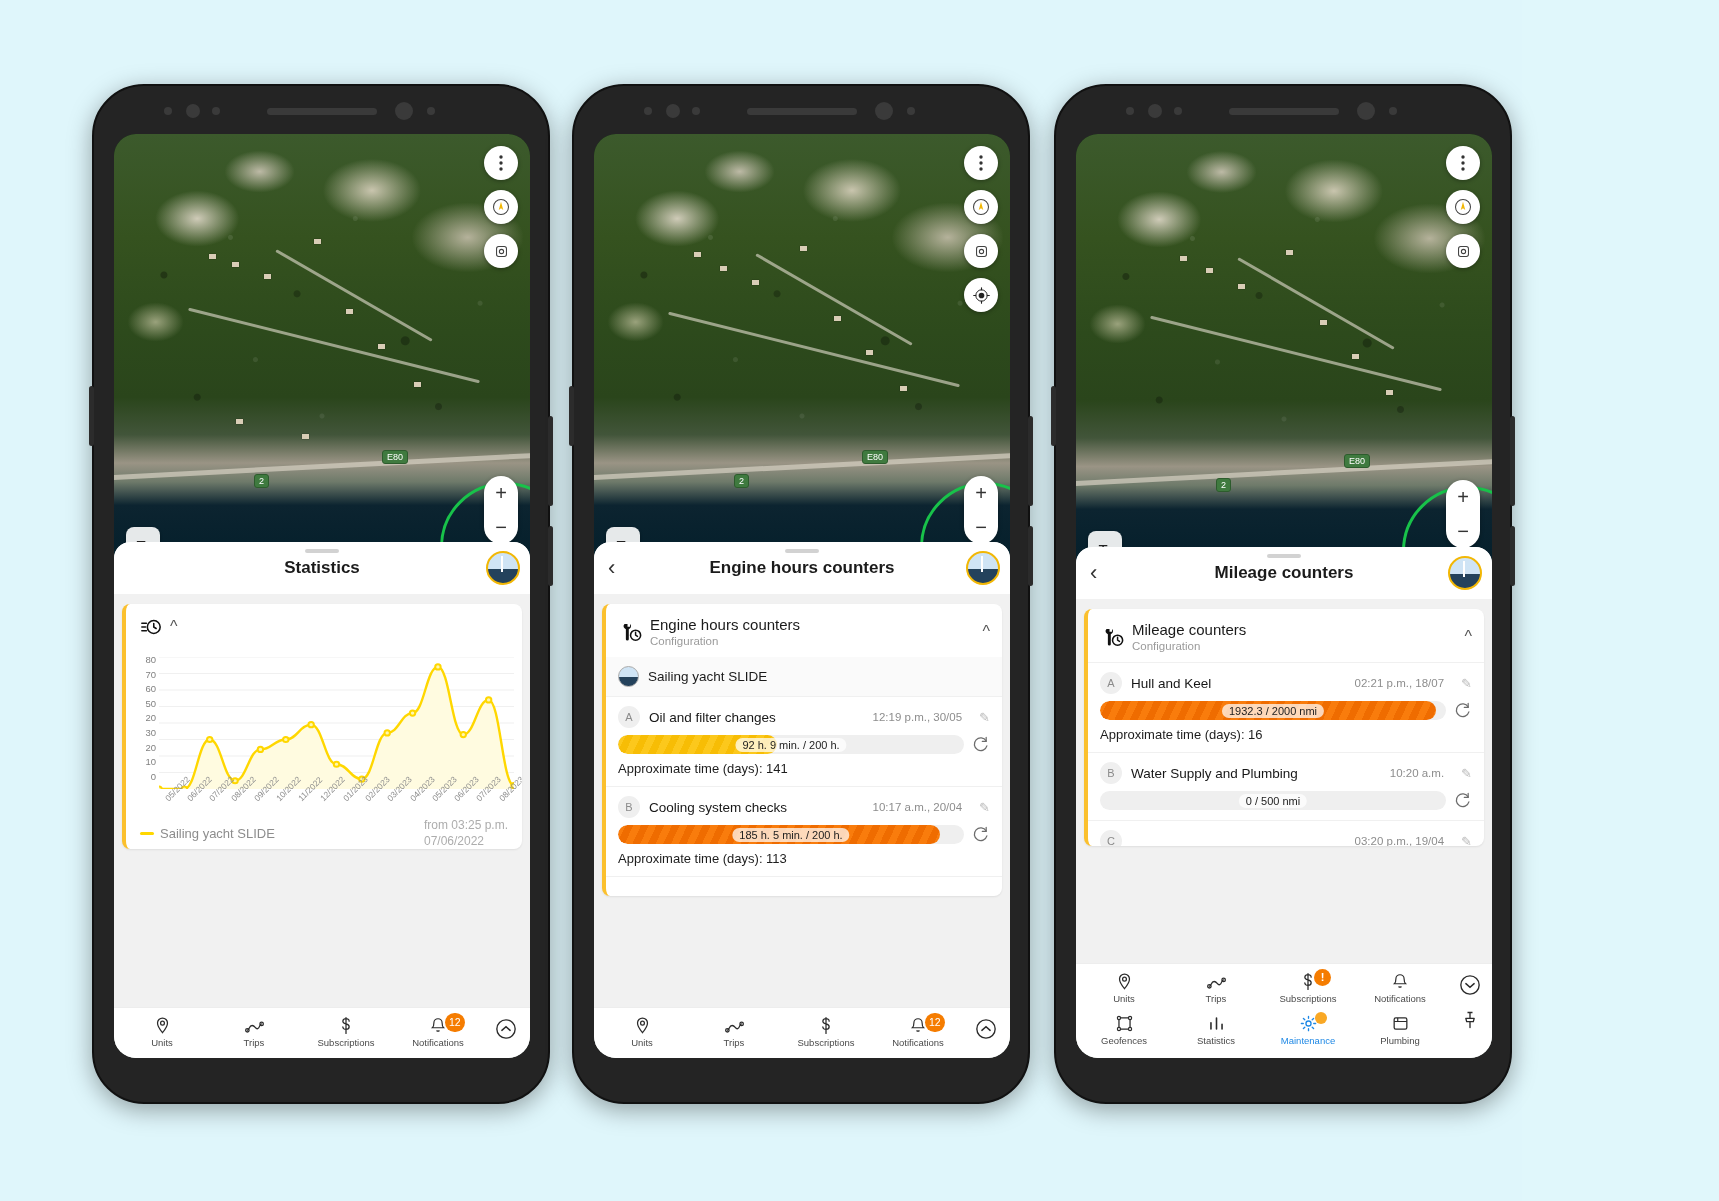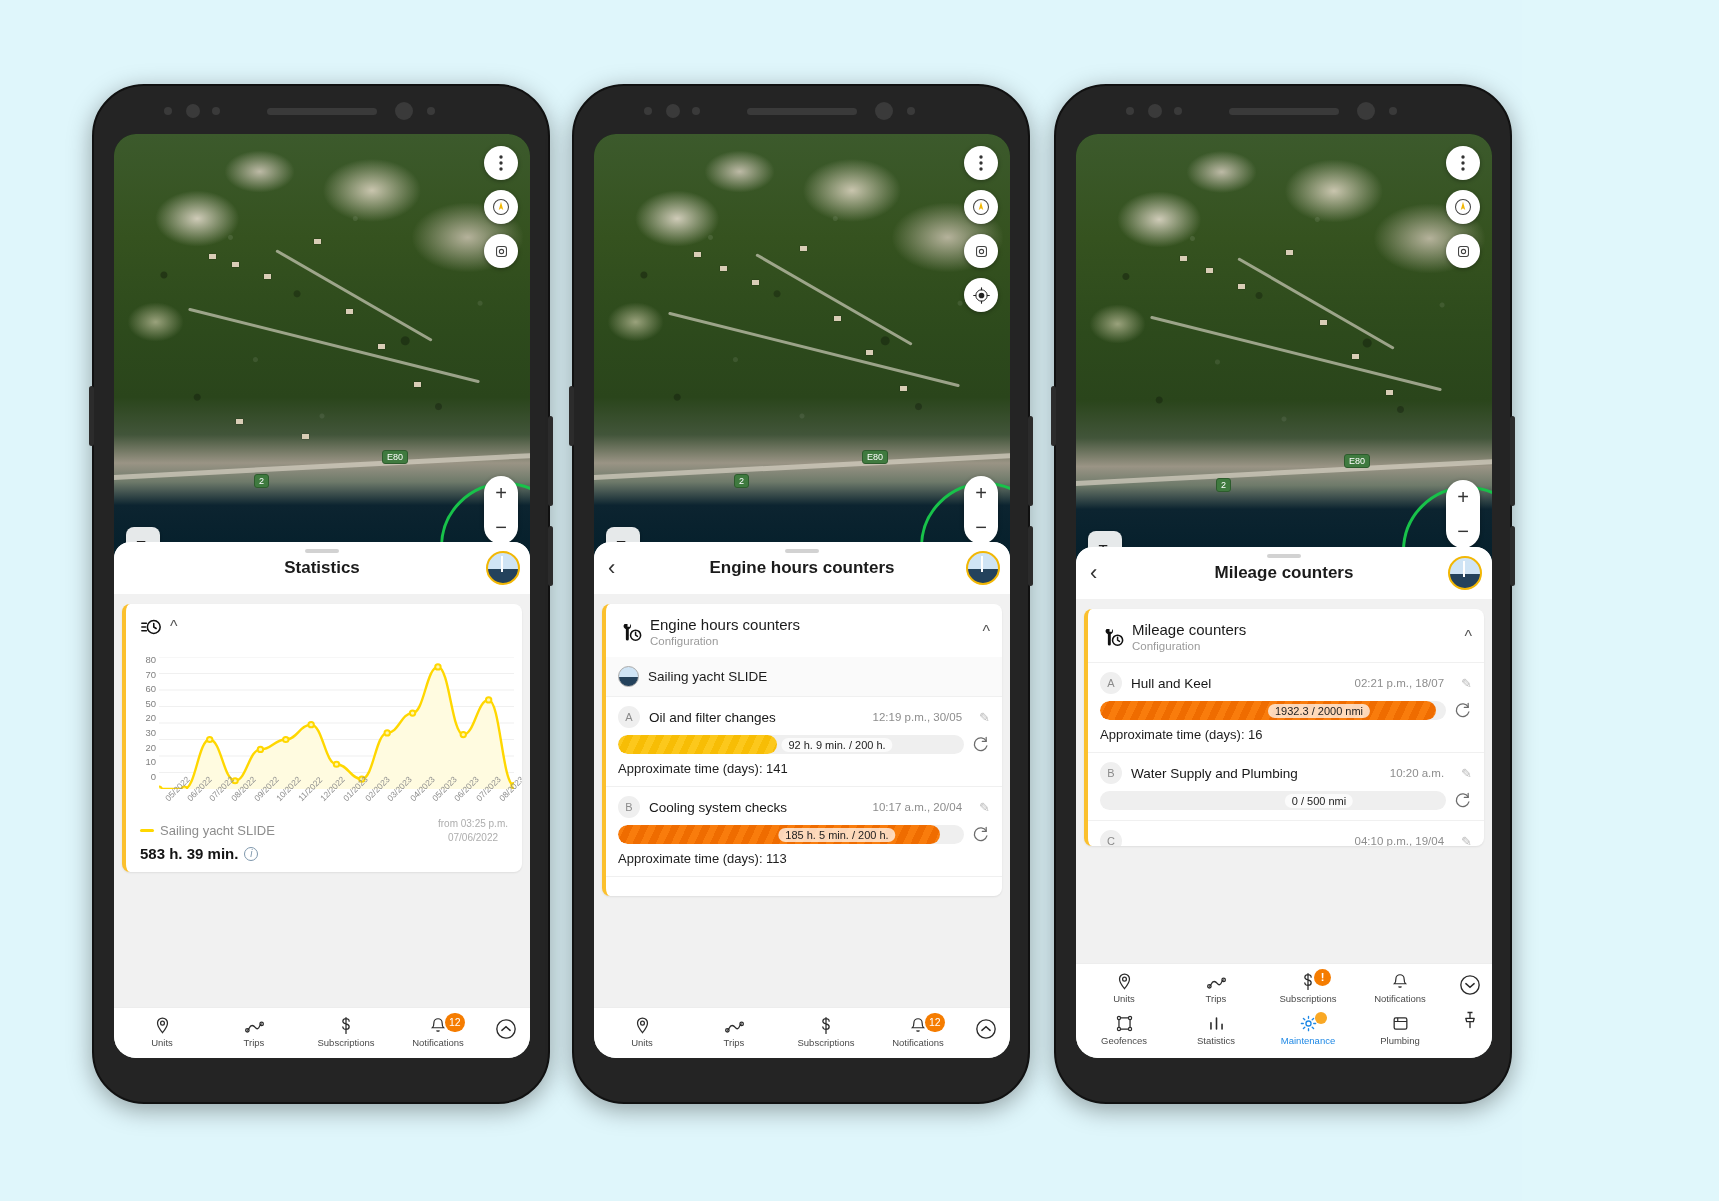--- a/index.html
+++ b/index.html
@@ -176,21 +176,21 @@
   }
   .plot { position:absolute; left:33px; right:8px; top:9px; height:132px; }
   .xlabels { position:absolute; left:33px; right:0; top:146px; height:50px; }
   .xlab {
     position:absolute; font-size:8.5px; color:#8d8d8d;
     transform: rotate(-45deg); transform-origin: left top; white-space:nowrap;
   }
   .legend-row { display:flex; align-items:center; padding:4px 14px 0 14px; }
   .legend-dash { width:14px; height:3px; background:#ffd700; border-radius:2px; margin-right:6px;}
   .legend-name { font-size:13px; color:#8d8d8d; flex:1; }
-  .legend-right { font-size:10px; color:#adadad; text-align:center; line-height:1.35;}
+  .legend-right { font-size:12px; color:#adadad; text-align:left; line-height:1.35;}
   .total-row { display:flex; align-items:center; padding:1px 14px 10px 14px; }
   .total-val { font-size:15px; font-weight:bold; color:#141414; }
   .info-i {
     display:inline-flex; align-items:center; justify-content:center;
     width:14px;height:14px;border-radius:50%;border:1px solid #7e97ac;
     color:#7e97ac; font-size:10px; margin-left:6px; font-style:italic;
   }
   
   .unit-row{ display:flex; align-items:center; gap:9px; padding:9px 12px; background:#fafafa; }
   .unit-ava{ width:21px;height:21px;border-radius:50%;
@@ -211,21 +211,21 @@
     position:relative; overflow:hidden;
   }
   .bar-fill{
     position:absolute; left:0; top:0; bottom:0; border-radius:10px;
   }
   .bar-fill.y{ background:repeating-linear-gradient(115deg,#fcc81c 0 7px,#f7bd05 7px 14px); }
   .bar-fill.o{ background:repeating-linear-gradient(115deg,#f97c0c 0 7px,#ef6c00 7px 14px); }
   .bar-text{
     position:absolute; left:50%; top:50%; transform:translate(-50%,-50%);
     font-size:11px; color:#1d1d1d; white-space:nowrap;
-    background:rgba(255,255,255,.72); padding:1px 7px; border-radius:9px;margin-left:46px;
+    background:rgba(255,255,255,.72); padding:1px 7px; border-radius:9px;
   }
   .refresh{ font-size:15px; color:#6c6c6c; width:18px; text-align:center;}
   .approx{ font-size:13px; color:#1d1d1d; margin-top:7px;}
   
   .botnav{
     position:absolute; left:0; right:0; bottom:0; background:#fff;
     display:flex; align-items:flex-start; padding:8px 2px 10px 2px;
     border-top:1px solid #ededed;
   }
   .nav-item{ flex:1; text-align:center; position:relative; }
@@ -402,24 +402,20 @@
           </div>
 
           <div class="legend-row">
             <div class="legend-dash"></div>
             <div class="legend-name">Sailing yacht SLIDE</div>
             <div class="legend-right">
               <div>from 03:25 p.m.</div>
               <div>07/06/2022</div>
             </div>
           </div>
-          <div class="total-row">
-            <span class="total-val">583 h. 39 min.</span>
-            <span class="info-i">i</span>
-          </div>
         </div>
 
         <div class="botnav">
           <div class="nav-item">
             <div class="nav-ic">
               <svg width="19" height="19" viewBox="0 0 24 24" style="margin:0 auto;">
                   <path d="M12 2.6c-3.5 0-6.3 2.8-6.3 6.3 0 4.7 6.3 12.2 6.3 12.2s6.3-7.5 6.3-12.2c0-3.5-2.8-6.3-6.3-6.3z" fill="none" stroke="#2b2b2b" stroke-width="1.6"></path>
                   <circle cx="12" cy="9" r="2.4" fill="none" stroke="#2b2b2b" stroke-width="1.6"></circle>
                 </svg>
             </div>
@@ -779,21 +775,21 @@
                     <polyline points="20,2 20,7.5 14.5,7.5" fill="none" stroke="#6c6c6c" stroke-width="1.8" stroke-linecap="round"></polyline>
                   </svg>
               </div>
             </div>
           </div>
 
           <div class="ctr-item" style="height:26px;overflow:hidden;">
             <div class="ctr-top">
               <div class="ctr-badge">C</div>
               <div class="ctr-name"></div>
-              <div class="ctr-date">04:10 p.m., 19/04</div>
+              <div class="ctr-date">03:20 p.m., 19/04</div>
               <div class="pencil">✎</div>
             </div>
           </div>
         </div>
 
         <div class="botnav" style="flex-wrap:wrap; padding:8px 2px 12px 2px;">
           <div style="display:flex; width:368px;">
             <div class="nav-item">
               <div class="nav-ic">
                 <svg width="19" height="19" viewBox="0 0 24 24" style="margin:0 auto;">

